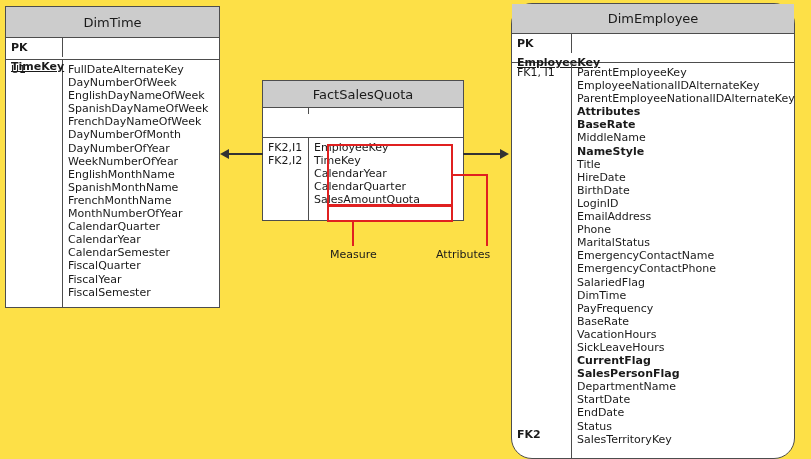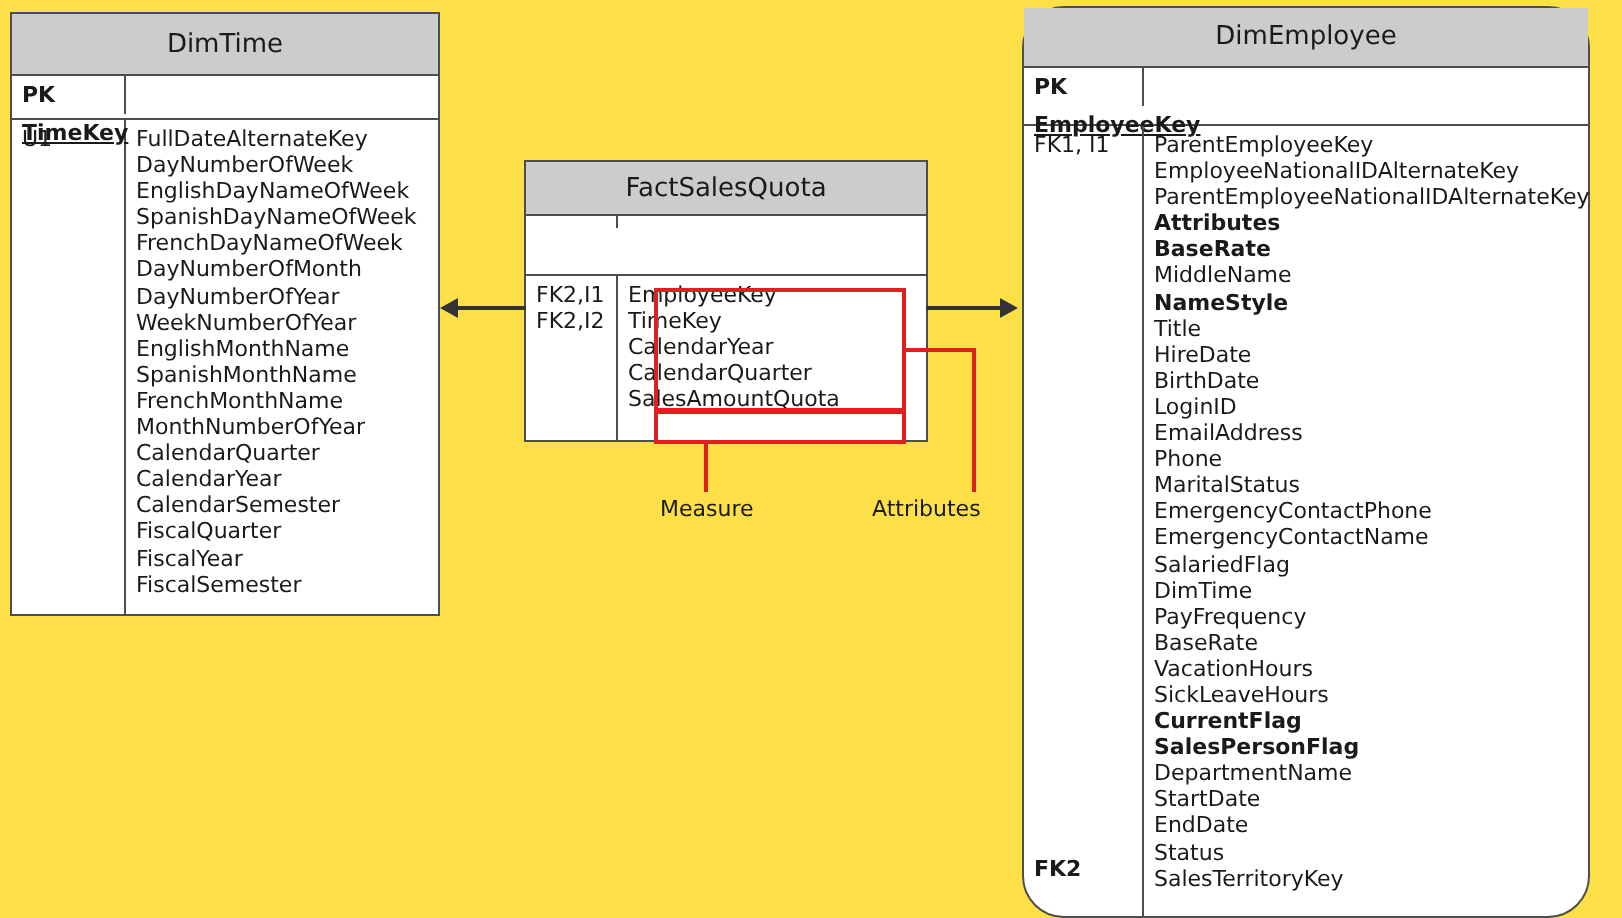--- a/index.html
+++ b/index.html
@@ -207,22 +207,22 @@
         <div class="field-row bold-field">BaseRate</div>
         <div class="field-row">MiddleName</div>
         <div class="field-row bold-field">NameStyle</div>
         <div class="field-row">Title</div>
         <div class="field-row">HireDate</div>
         <div class="field-row">BirthDate</div>
         <div class="field-row">LoginID</div>
         <div class="field-row">EmailAddress</div>
         <div class="field-row">Phone</div>
         <div class="field-row">MaritalStatus</div>
+        <div class="field-row">EmergencyContactName</div>
         <div class="field-row">EmergencyContactPhone</div>
-        <div class="field-row">EmergencyContactName</div>
         <div class="field-row">SalariedFlag</div>
         <div class="field-row">DimTime</div>
         <div class="field-row">PayFrequency</div>
         <div class="field-row">BaseRate</div>
         <div class="field-row">VacationHours</div>
         <div class="field-row">SickLeaveHours</div>
         <div class="field-row bold-field">CurrentFlag</div>
         <div class="field-row bold-field">SalesPersonFlag</div>
         <div class="field-row">DepartmentName</div>
         <div class="field-row">StartDate</div>

